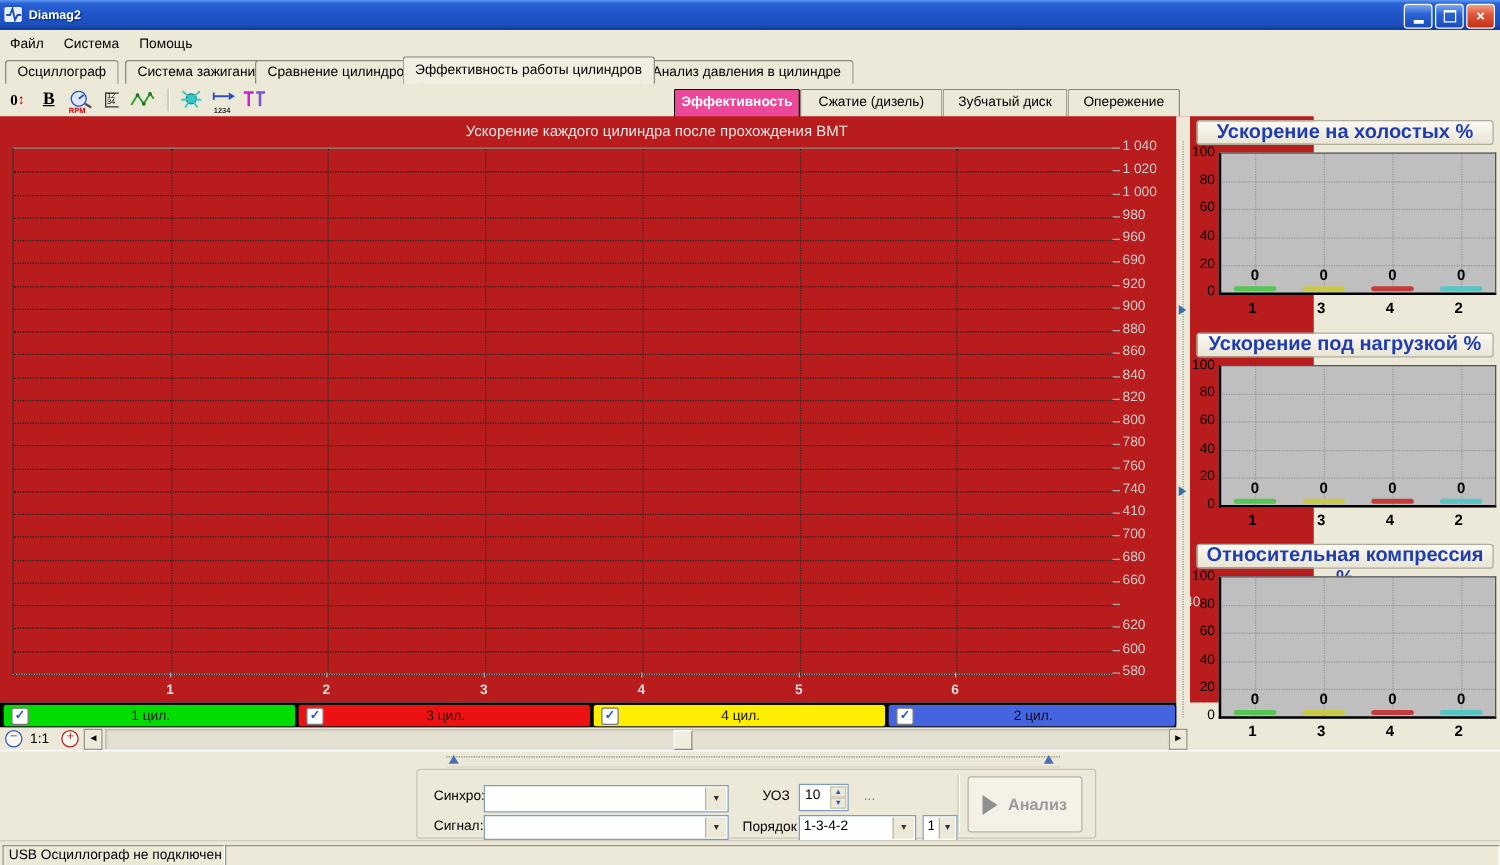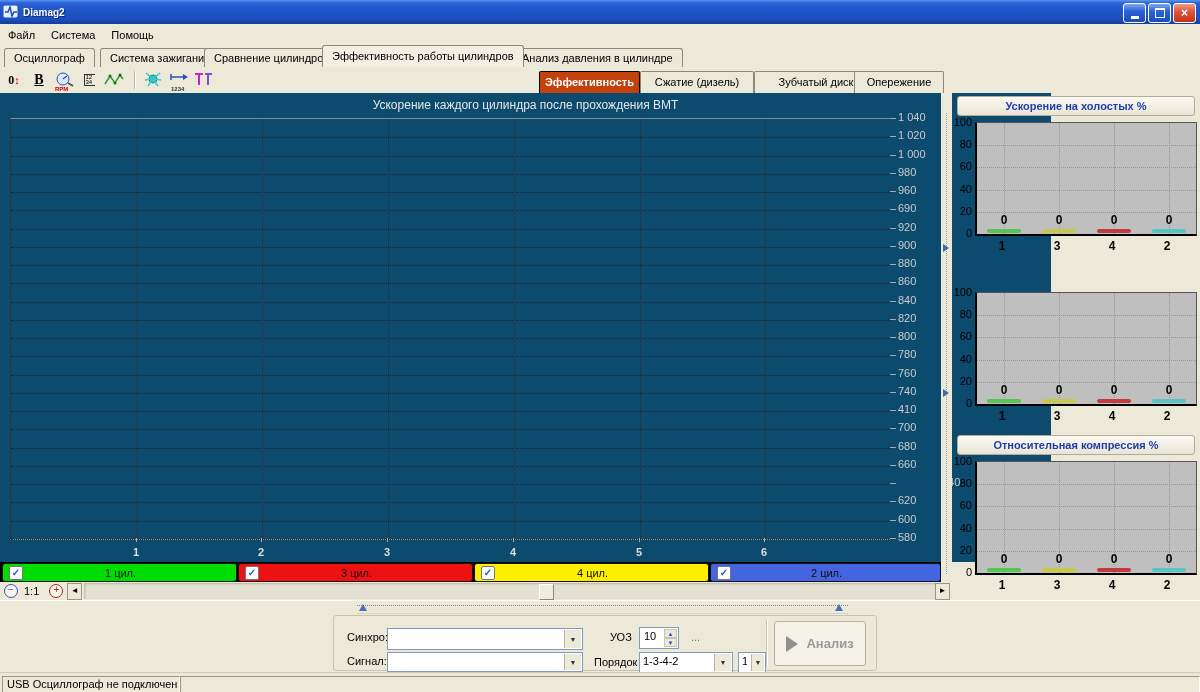--- a/index.html
+++ b/index.html
@@ -33,23 +33,23 @@
   .t-zero{font-family:"Liberation Serif",serif;font-weight:bold;font-size:12px;}
   .t-updown{color:#cc0000;font-size:11px;font-weight:bold;}
   .t-bold{font-family:"Liberation Serif",serif;font-weight:bold;font-size:14px;text-decoration:underline;}
   .rpm-txt{position:absolute;bottom:-1px;left:2px;font-size:6px;font-weight:bold;color:#cc0000;}
   .ruler-digits{font-size:6px;width:9px;line-height:5px;letter-spacing:0;border-left:1px solid #333;
       border-top:1px solid #333;border-bottom:1px solid #333;padding-left:1px;word-break:break-all;}
   .seq-digits{position:absolute;bottom:-1px;left:4px;font-size:6px;font-weight:bold;color:#333;}
   
   .subtab{position:absolute;top:71px;height:21px;line-height:21px;text-align:center;
       background:#ece9d8;border:1px solid #8a8a7a;border-bottom:none;border-radius:2px 2px 0 0;}
-  .subtab.active{background:#c2410c;color:#fff;font-weight:bold;border-color:#000;height:22px;}
-  
-  .chart-region{left:0;top:93px;width:1051px;height:469px;background:#0c4a6e;color:#ddd;}
+  .subtab.active{background:#ec4899;color:#fff;font-weight:bold;border-color:#000;height:22px;}
+  
+  .chart-region{left:0;top:93px;width:1051px;height:469px;background:#b91c1c;color:#ddd;}
   .mc-title{position:absolute;left:0;top:5px;width:100%;text-align:center;font-size:12px;color:#e6e6e6;}
   .mc-plot{position:absolute;left:10px;top:25px;width:880px;height:420px;
       border-top:1px solid #8a8a8a;border-bottom:1px solid #9a9a9a;border-left:1px solid #333;}
   .hgrid{position:absolute;left:0;width:100%;border-top:1px dotted #232323;height:0;}
   .vgrid{position:absolute;top:0;height:100%;border-left:1px dotted #2c2c2c;width:0;}
   .ytick{position:absolute;width:6px;height:1px;background:#aaa;}
   .ylab{position:absolute;font-size:11px;color:#ccc;white-space:nowrap;}
   .xtick{position:absolute;width:1px;height:4px;background:#aaa;}
   .xlab{position:absolute;font-size:11px;font-weight:bold;color:#ddd;}
   
@@ -72,21 +72,21 @@
   .zscale{margin:0 6px;flex:none;}
   .arrbtn{width:13px;height:15px;background:#ece9d8;border:1px solid #9a9686;font-size:8px;
       line-height:14px;text-align:center;flex:none;}
   .htrack{position:relative;flex:1;height:16px;margin-left:2px;background:#e4e0d2;
       box-shadow:inset 1px 1px 2px #b8b4a4;}
   .hthumb{position:absolute;left:455px;top:1px;width:13px;height:14px;background:#f0ede0;
       border:1px solid #fff;border-right-color:#8a8674;border-bottom-color:#8a8674;}
   
   .side-group{left:952px;width:248px;height:166px;}
   .sc-header{position:absolute;left:5px;top:3px;width:236px;height:18px;line-height:18px;text-align:center;
-      font-weight:bold;font-size:11px;color:#1f3dad;border:1px solid #b0ac9c;border-radius:3px;
+      font-weight:bold;font-size:16px;color:#1f3dad;border:1px solid #b0ac9c;border-radius:3px;
       background:linear-gradient(180deg,#fbf9f2,#e9e5d5);}
   .sc-plot{position:absolute;left:23px;top:29px;width:219px;height:111px;background:#bfbfbf;
       border:1px solid #555;border-left:2px solid #000;border-bottom:2px solid #000;box-sizing:content-box;}
   .sc-hgrid{position:absolute;left:0;width:100%;border-top:1px dotted #969696;height:0;}
   .sc-vgrid{position:absolute;top:0;height:100%;border-left:1px dotted #969696;width:0;}
   .sc-ylab{position:absolute;left:0;width:20px;text-align:right;font-size:11px;}
   .sc-xlab{position:absolute;width:30px;text-align:center;font-weight:bold;font-size:12px;}
   .sc-val{position:absolute;width:30px;text-align:center;font-weight:bold;font-size:12px;}
   .sc-bar{position:absolute;height:4px;border-radius:2px;}
   
@@ -205,21 +205,21 @@
       <line x1="2" y1="2" x2="10" y2="2" stroke="#cc22cc" stroke-width="2"></line>
       <line x1="6" y1="2" x2="6" y2="13" stroke="#cc22cc" stroke-width="2"></line>
       <line x1="12" y1="2" x2="19" y2="2" stroke="#7a4fd0" stroke-width="2"></line>
       <line x1="15" y1="2" x2="15" y2="13" stroke="#7a4fd0" stroke-width="2"></line>
     </svg>
   </span>
 </div>
 
 <span class="abs subtab active" style="left:539px;width:99px;">Эффективность</span>
 <span class="abs subtab" style="left:640px;width:112px;">Сжатие (дизель)</span>
-<span class="abs subtab" style="left:754px;width:98px;padding-left:12px;">Зубчатый диск</span>
+<span class="abs subtab" style="left:754px;width:98px;">Зубчатый диск</span>
 <span class="abs subtab" style="left:854px;width:88px;">Опережение</span>
 
 <div class="abs chart-region" id="main-chart">
   <div class="mc-title">Ускорение каждого цилиндра после прохождения ВМТ</div>
   <div class="mc-plot" id="mc-plot">
       <div class="hgrid" style="top: 18px;"></div>
       <div class="hgrid" style="top: 37px;"></div>
       <div class="hgrid" style="top: 55px;"></div>
       <div class="hgrid" style="top: 73px;"></div>
       <div class="hgrid" style="top: 91px;"></div>
@@ -371,20 +371,21 @@
     <div class="sc-ylab" style="top: 67px;">60</div>
     <div class="sc-ylab" style="top: 90px;">40</div>
     <div class="sc-ylab" style="top: 112px;">20</div>
     <div class="sc-ylab" style="top: 134px;">0</div>
     <div class="sc-xlab" style="left: 35px; top: 146px;">1</div>
     <div class="sc-xlab" style="left: 90px; top: 146px;">3</div>
     <div class="sc-xlab" style="left: 145px; top: 146px;">4</div>
     <div class="sc-xlab" style="left: 200px; top: 146px;">2</div>
   </div>
 <div class="abs side-group" style="top:263px;">
+  <div class="sc-header">Ускорение под нагрузкой %</div>
   <div class="sc-plot">
       <div class="sc-hgrid" style="top: 22px;"></div>
       <div class="sc-hgrid" style="top: 44px;"></div>
       <div class="sc-hgrid" style="top: 67px;"></div>
       <div class="sc-hgrid" style="top: 89px;"></div>
       <div class="sc-vgrid" style="left: 27px;"></div>
       <div class="sc-bar" style="left: 10px; width: 34px; top: 106px; background: rgb(85, 197, 85);"></div>
       <div class="sc-val" style="left: 12px; top: 90px;">0</div>
       <div class="sc-vgrid" style="left: 82px;"></div>
       <div class="sc-bar" style="left: 65px; width: 34px; top: 106px; background: rgb(201, 201, 73);"></div>

